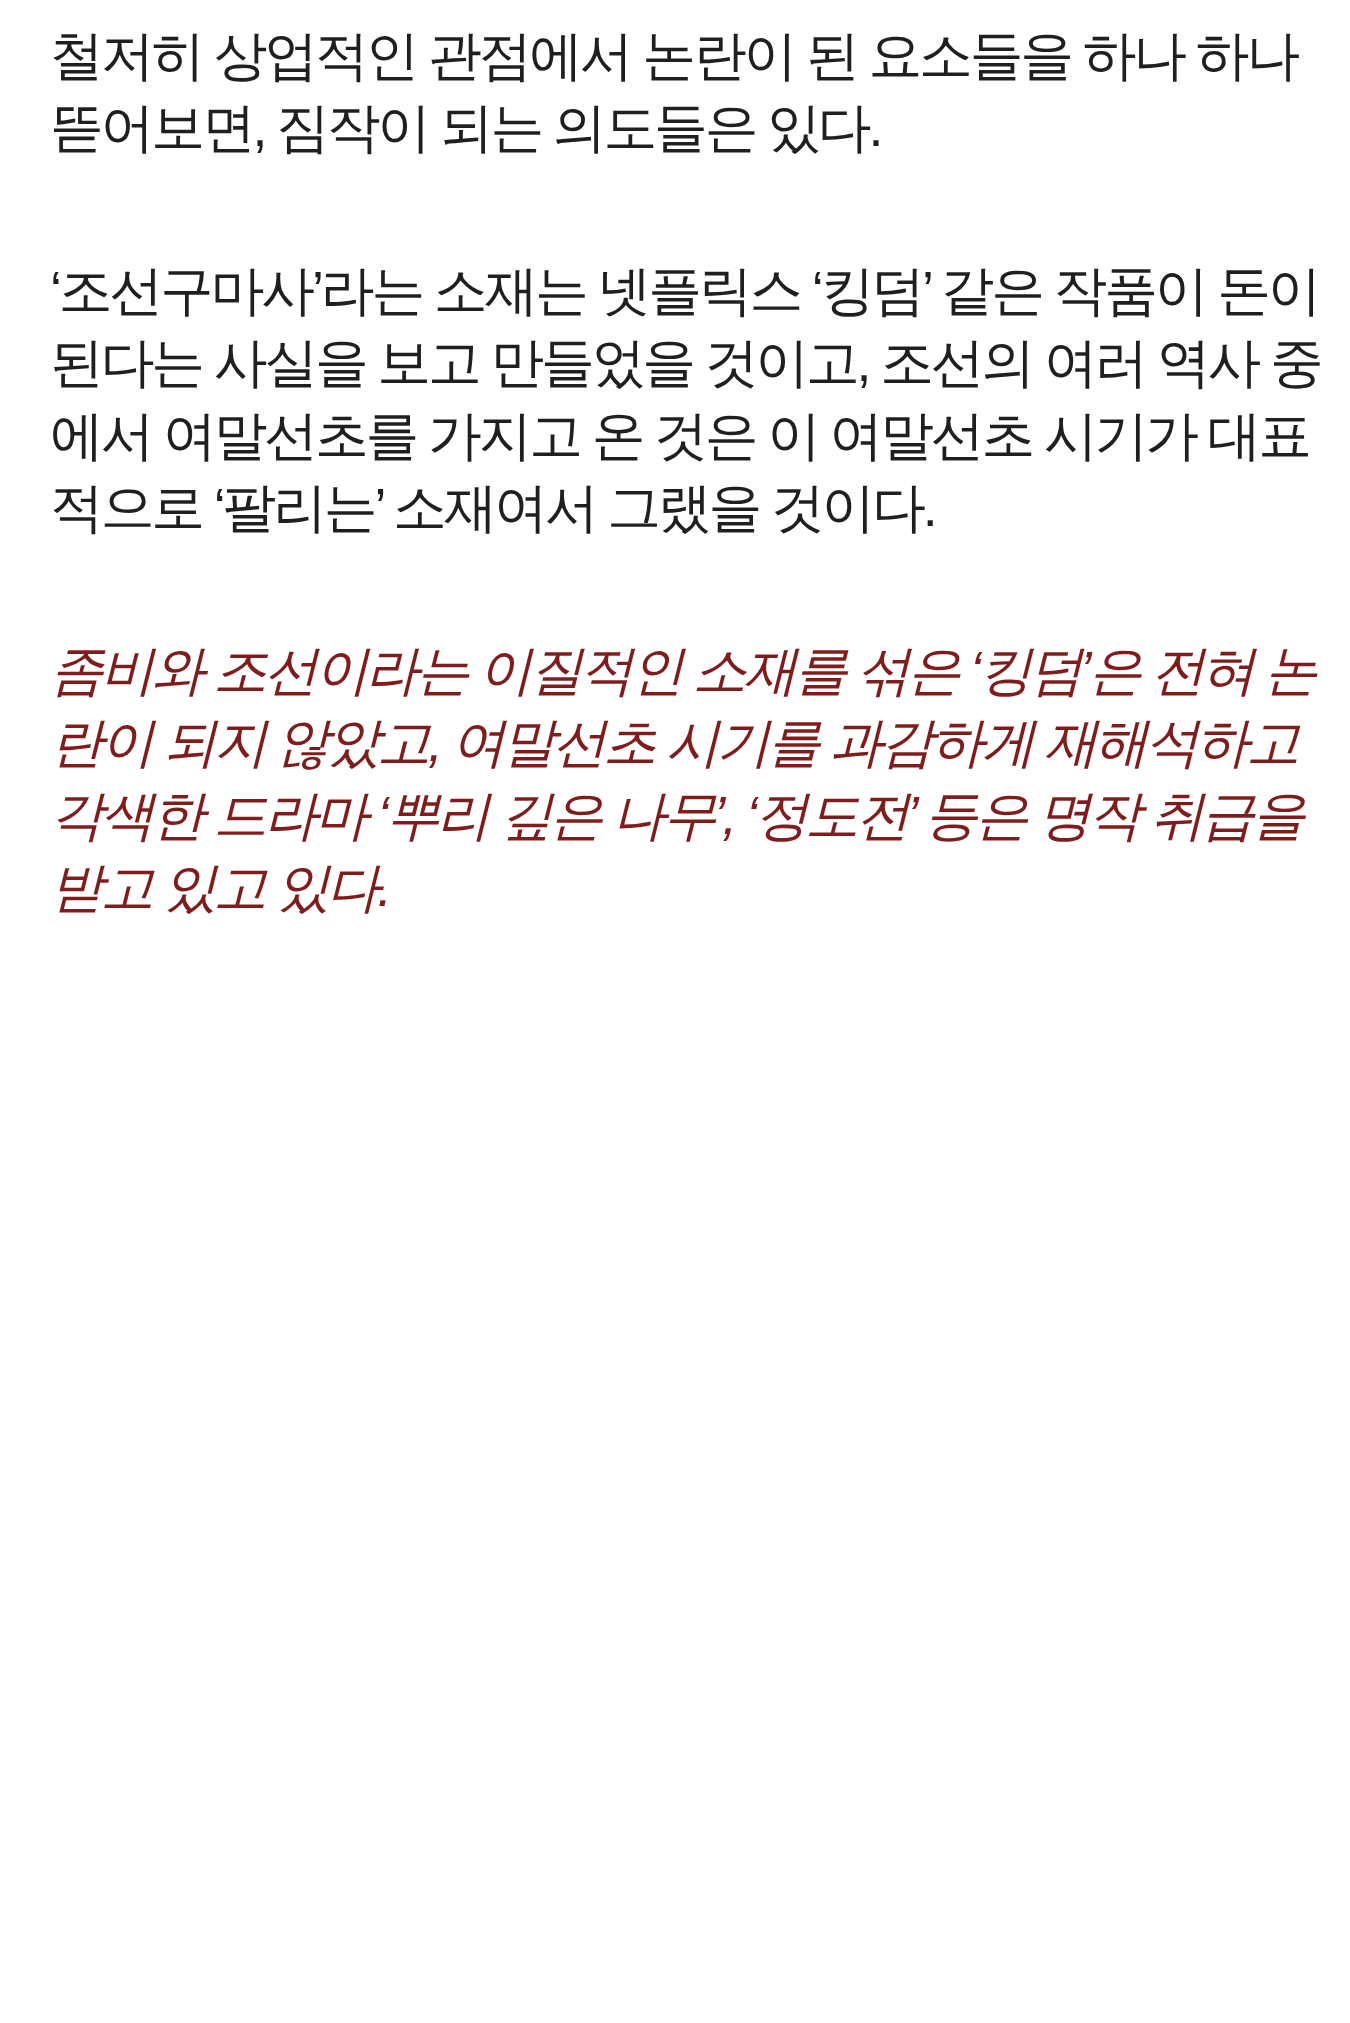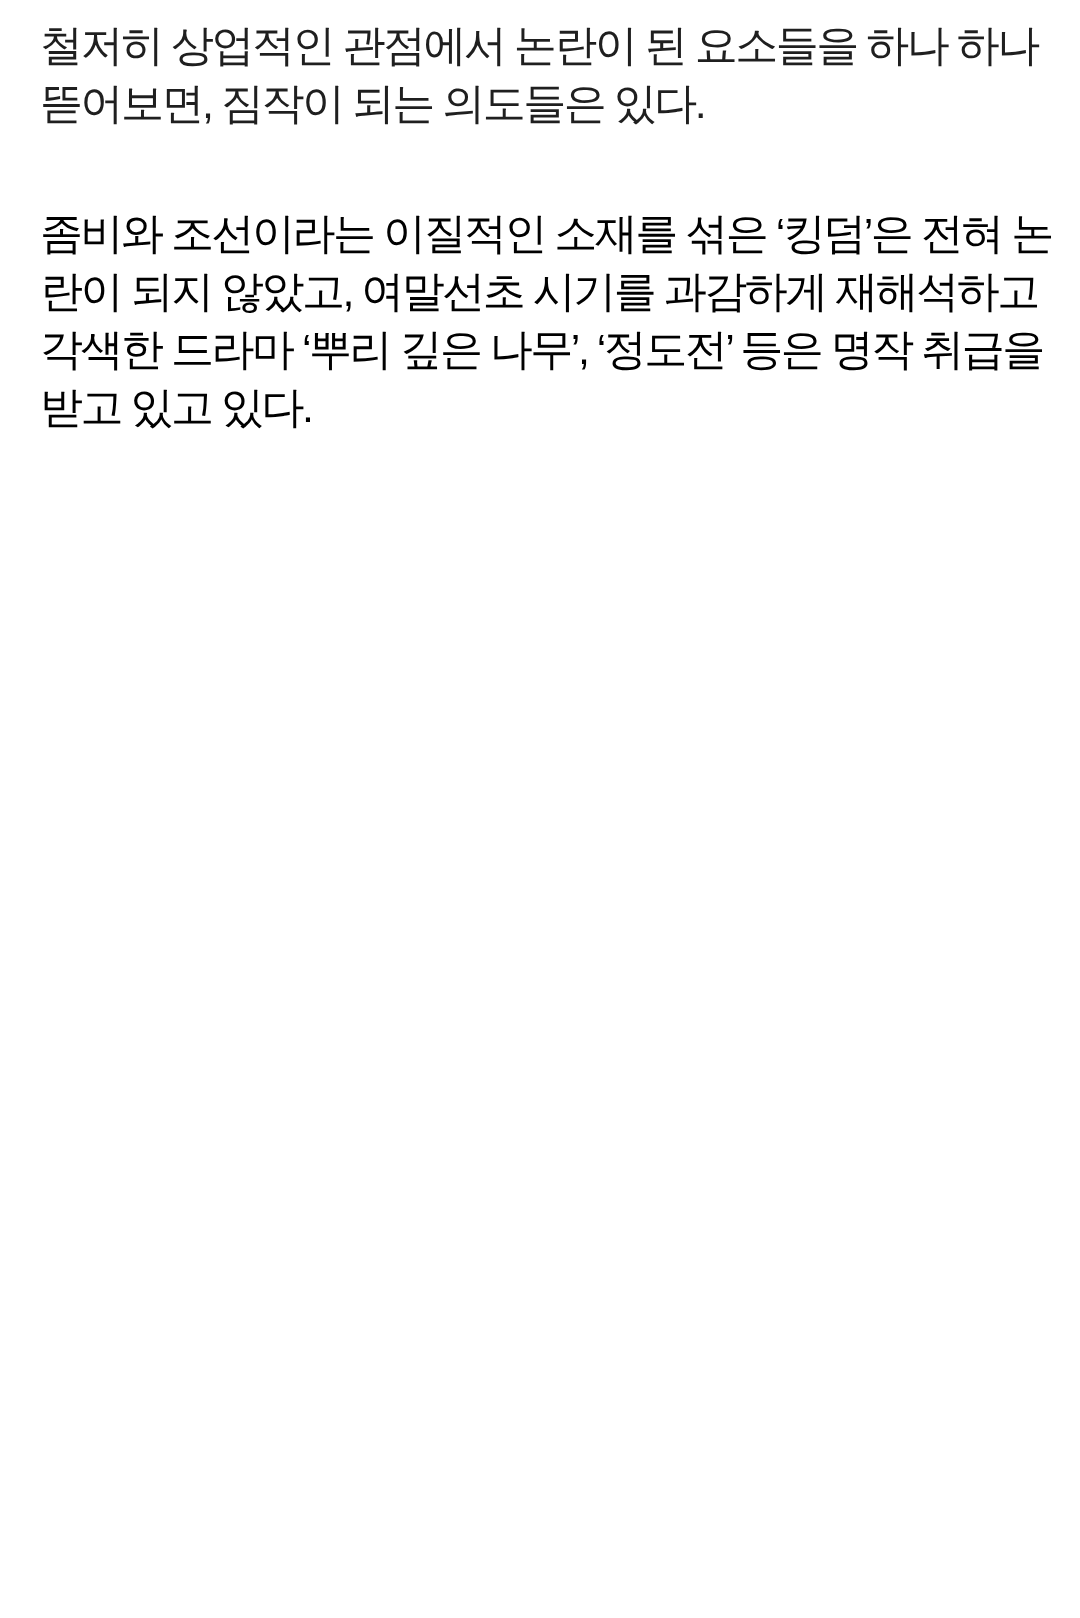--- a/index.html
+++ b/index.html
@@ -32,17 +32,21 @@
   .paragraph:last-child {
     margin-bottom: 0;
   }
 </style>
 </head>
 <body style="background: rgb(255, 255, 255);">
 
 <div class="article">
   <p class="paragraph" style="color: rgb(31, 31, 31);">철저히 상업적인 관점에서 논란이 된 요소들을 하나 하나
 뜯어보면, 짐작이 되는 의도들은 있다.</p>
-  <p class="paragraph" style="color: #000000;">좀비와 조선이라는 이질적인 소재를 섞은 ‘킹덤’은 전혀 논
+  <p class="paragraph" style="color: rgb(31, 31, 31);">‘조선구마사’라는 소재는 넷플릭스 ‘킹덤’ 같은 작품이 돈이
+된다는 사실을 보고 만들었을 것이고, 조선의 여러 역사 중
+에서 여말선초를 가지고 온 것은 이 여말선초 시기가 대표
+적으로 ‘팔리는’ 소재여서 그랬을 것이다.</p>
+  <p class="paragraph" style="color: #7f1d1d; font-style: italic;">좀비와 조선이라는 이질적인 소재를 섞은 ‘킹덤’은 전혀 논
 란이 되지 않았고, 여말선초 시기를 과감하게 재해석하고
 각색한 드라마 ‘뿌리 깊은 나무’, ‘정도전’ 등은 명작 취급을
 받고 있고 있다.</p>
 </div>
 
 </body></html>

